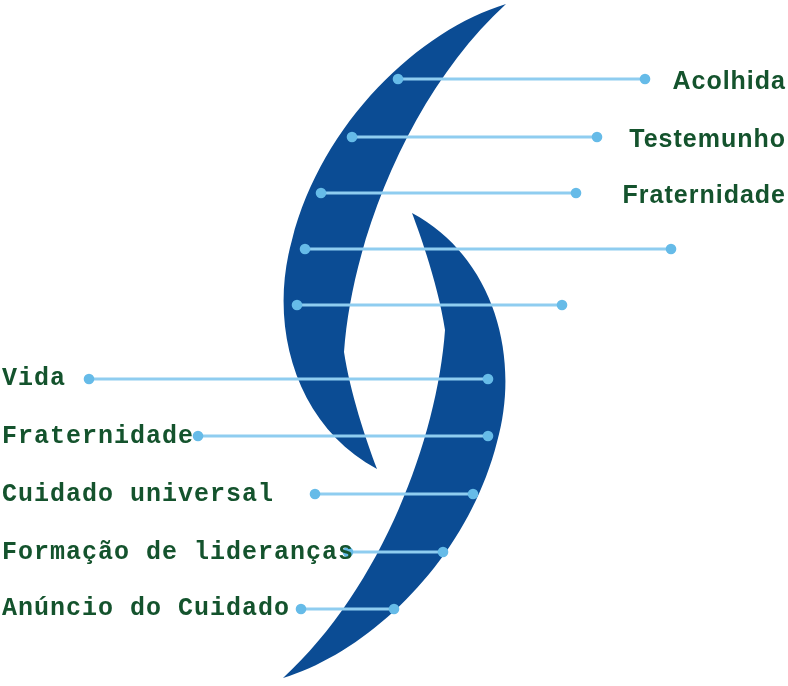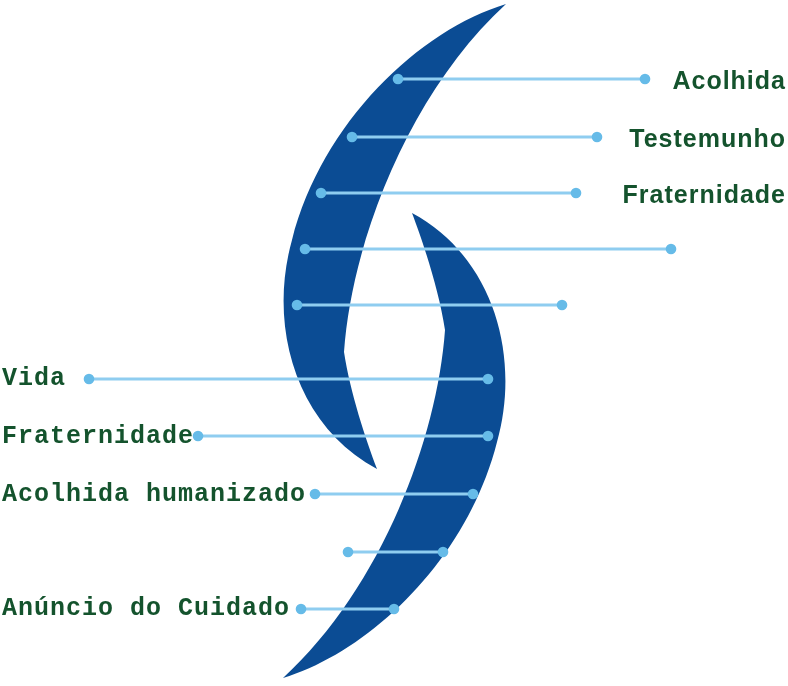--- a/index.html
+++ b/index.html
@@ -91,16 +91,17 @@
       <circle cx="394" cy="609" r="5.3"></circle>
     </g>
   </svg>
 
   <div class="label right" style="top:64px">Acolhida</div>
   <div class="label right" style="top:122px">Testemunho</div>
   <div class="label right" style="top:178px">Fraternidade</div>
 
   <div class="label left" style="top:363px">Vida</div>
   <div class="label left" style="top:421px">Fraternidade</div>
-  <div class="label left" style="top:479px">Acolhida humanizado</div>
+  <div class="label left" style="top:479px">Cuidado universal</div>
+  <div class="label left" style="top:537px">Formação de lideranças</div>
   <div class="label left" style="top:593px">Anúncio do Cuidado</div>
 
 </div>
 
 </body></html>

